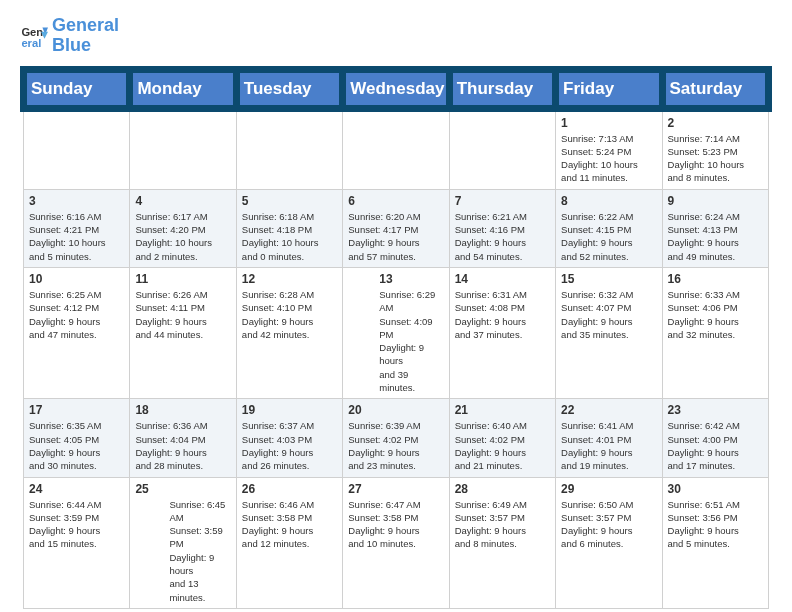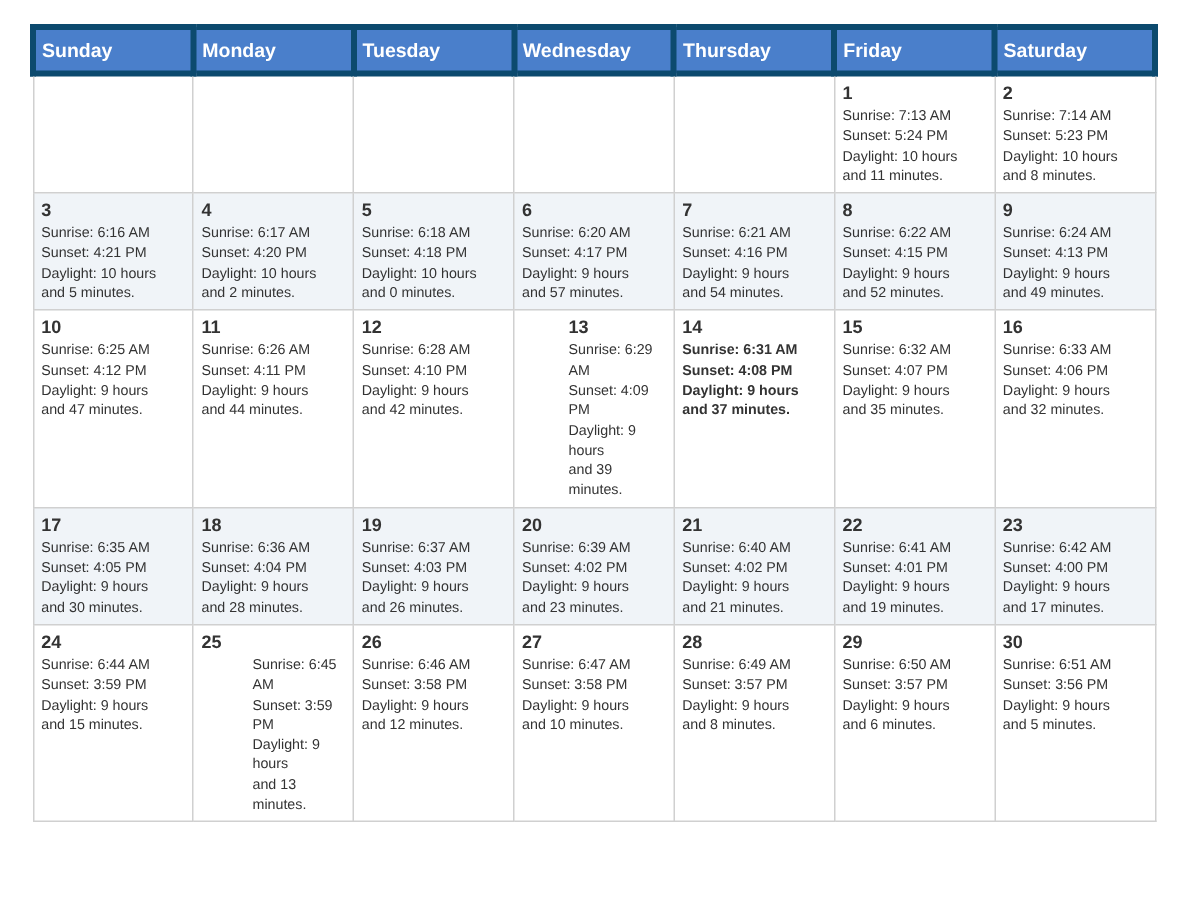--- a/index.html
+++ b/index.html
@@ -52,25 +52,25 @@
       color: #555;
     }
     table {
       width: 100%;
       border-collapse: collapse;
       table-layout: fixed;
     }
     thead tr th {
       background-color: #4a7fcb;
       color: #fff;
-      font-size: 13px;
+      font-size: 17px;
       font-weight: bold;
       padding: 6px 4px;
       text-align: left;
-      border: 4px solid #0c4a6e;
+      border: 7px solid #0c4a6e;
     }
     tbody tr td {
       vertical-align: top;
       border: 1px solid #d0d0d0;
       padding: 4px 5px;
       font-size: 10px;
       color: #333;
       height: 78px;
       background: #fff;
     }
@@ -93,20 +93,40 @@
       color: #333;
     }
     .empty-cell {
       background: #fff !important;
     }
   </style>
 </head>
 <body>
 
 <div class="page">
+  <div class="header-area">
+    <div class="logo">
+      <svg class="logo-icon" viewBox="0 0 40 40">
+        <text x="2" y="20" font-size="16" font-weight="bold" fill="#333">Gen</text>
+        <text x="2" y="35" font-size="16" font-weight="bold" fill="#4a90d9">eral</text>
+        <polygon points="32,8 40,8 36,18" fill="#4a90d9"></polygon>
+        <polygon points="30,14 40,14 35,24" fill="#5aaae0"></polygon>
+      </svg>
+      <div>
+        <div class="logo-text">
+          <span>General</span><br>
+          <span style="color:#4a90d9;">Blue</span>
+        </div>
+      </div>
+    </div>
+    <div class="title-area">
+      <div class="month-title"></div>
+      <div class="location"></div>
+    </div>
+  </div>
 
   <table>
     <thead>
       <tr>
       <th>Sunday</th>
           <th>Monday</th>
           <th>Tuesday</th>
           <th>Wednesday</th>
           <th>Thursday</th>
           <th>Friday</th>
@@ -210,21 +230,21 @@
           </td>
           <td style="background: rgb(255, 255, 255); padding-left: 36px;">
             <span class="day-number">13</span>
             <div class="day-info" style="white-space: pre-line;">Sunrise: 6:29 AM
 Sunset: 4:09 PM
 Daylight: 9 hours
 and 39 minutes.</div>
           </td>
           <td style="background: rgb(255, 255, 255);">
             <span class="day-number">14</span>
-            <div class="day-info" style="white-space: pre-line; font-weight: bold;">Sunrise: 6:31 AM
+            <div class="day-info" style="white-space: pre-line;">Sunrise: 6:31 AM
 Sunset: 4:08 PM
 Daylight: 9 hours
 and 37 minutes.</div>
           </td>
           <td style="background: rgb(255, 255, 255);">
             <span class="day-number">15</span>
             <div class="day-info" style="white-space: pre-line;">Sunrise: 6:32 AM
 Sunset: 4:07 PM
 Daylight: 9 hours
 and 35 minutes.</div>

